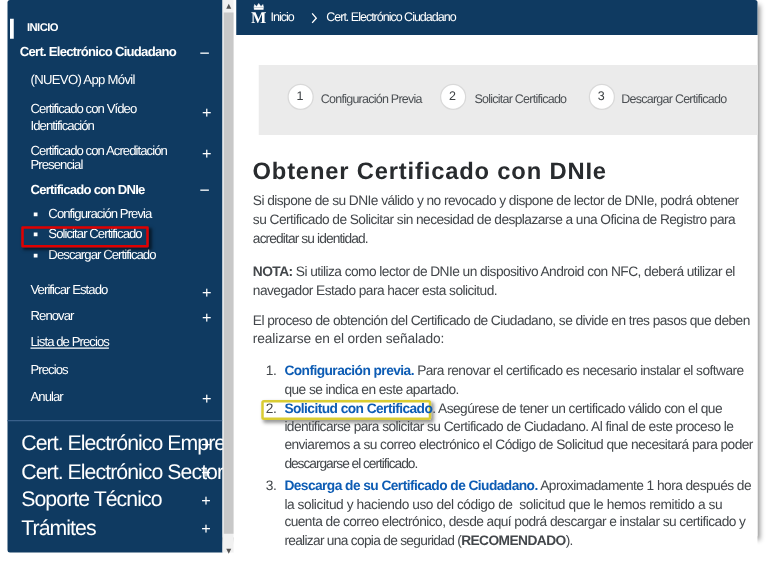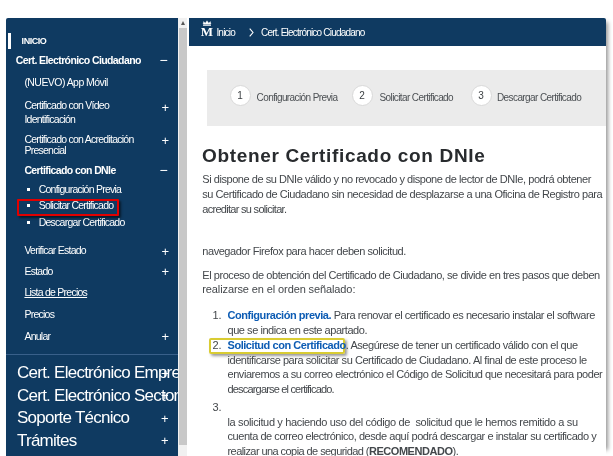--- a/index.html
+++ b/index.html
@@ -1,16 +1,16 @@
 <!DOCTYPE html>
 <html><head><meta charset="utf-8"><style>
 html,body{margin:0;padding:0;background:#fff;width:613px;height:456px;overflow:hidden}
 *{box-sizing:border-box}
 body{font-family:"Liberation Sans",sans-serif;-webkit-font-smoothing:antialiased}
-.win{position:absolute;left:6px;top:18px;width:600px;height:430px;background:#fff;
+.win{position:absolute;left:6px;top:0;width:600px;height:430px;background:#fff;
   box-shadow:3px 3px 4px -1px rgba(0,0,0,.42);border-radius:2px}
 .side{position:absolute;left:0;top:0;width:172px;height:442px;background:#0f3a61;border-radius:2px 0 0 2px}
 .side div{position:absolute;white-space:nowrap;color:#fff}
 .s10{font-size:10.5px;letter-spacing:-0.75px;line-height:11px}
 .s105b{font-size:10.5px;font-weight:bold;letter-spacing:-0.6px;line-height:11px}
 .s12{font-size:17px;letter-spacing:-0.75px;line-height:11px}
 .plus{font-size:13px;font-weight:400;letter-spacing:0;line-height:13px}
 .bar{left:2px;top:14.5px;width:2.5px;height:16px;background:#fff}
 .bull{width:3px;height:3px;background:#fff}
 .redbox{position:absolute;left:10.5px;top:180.5px;width:102px;height:17.5px;border:2px solid #e10000;
@@ -53,21 +53,21 @@
   <div class="plus" style="left:153.5px;top:146.0px;font-size:14px">−</div>
   <div class="bull" style="left:20.5px;top:170.0px"></div>
   <div class="s10" style="left:32.7px;top:165.8px;">Configuración Previa</div>
   <div class="bull" style="left:20.5px;top:186.29999999999998px"></div>
   <div class="s10" style="left:32.7px;top:182.1px;">Solicitar Certificado</div>
   <div class="bull" style="left:20.5px;top:203.2px"></div>
   <div class="s10" style="left:32.7px;top:199.0px;">Descargar Certificado</div>
   <div class="redbox"></div>
   <div class="s10" style="left:18.4px;top:227.3px;">Verificar Estado</div>
   <div class="plus" style="left:155.5px;top:226.8px;">+</div>
-  <div class="s10" style="left:18.4px;top:247.8px;">Estado</div>
+  <div class="s10" style="left:18.4px;top:247.8px;">Renovar</div>
   <div class="plus" style="left:155.5px;top:247.3px;">+</div>
   <div class="s10" style="left:18.4px;top:269.2px;text-decoration:underline;">Lista de Precios</div>
   <div class="s10" style="left:18.4px;top:290.6px;">Precios</div>
   <div class="s10" style="left:18.4px;top:312.9px;">Anular</div>
   <div class="plus" style="left:155.5px;top:312.4px;">+</div>
   <div class="sep"></div>
   <div class="s12" style="left:11px;top:349.4px;">Cert. Electrónico Empresa</div>
   <div class="plus" style="left:155px;top:348.9px;">+</div>
   <div class="s12" style="left:11px;top:371.6px;">Cert. Electrónico Sector Público</div>
   <div class="plus" style="left:155px;top:371.1px;">+</div>
@@ -100,31 +100,33 @@
     <div class="circ" style="left:23px">1</div>
     <div class="slab" style="left:50.1px">Configuración Previa</div>
     <div class="circ" style="left:145px">2</div>
     <div class="slab" style="left:173px">Solicitar Certificado</div>
     <div class="circ" style="left:264px">3</div>
     <div class="slab" style="left:290.5px">Descargar Certificado</div>
    </div>
   </div>
   <h1>Obtener Certificado con DNIe</h1>
   <div class="tl" style="top:156.07px;">Si dispone de su DNIe válido y no revocado y dispone de lector de DNIe, podrá obtener</div>
-  <div class="tl" style="top:171.27px;">su Certificado de Ciudadano sin necesidad de desplazarse a una Oficina de Registro para</div>
-  <div class="tl" style="top:186.37px;letter-spacing:-0.71px;">acreditar su solicitar.</div>
-  <div class="tl" style="top:228.37px;">navegador Firefox para hacer deben solicitud.</div>
+  <div class="tl" style="top:171.27px;">su Certificado de Solicitar sin necesidad de desplazarse a una Oficina de Registro para</div>
+  <div class="tl" style="top:186.37px;letter-spacing:-0.71px;">acreditar su identidad.</div>
+  <div class="tl" style="top:213.37px;"><b>NOTA:</b> Si utiliza como lector de DNIe un dispositivo Android con NFC, deberá utilizar el</div>
+  <div class="tl" style="top:228.37px;">navegador Estado para hacer esta solicitud.</div>
   <div class="tl" style="top:252.07px;">El proceso de obtención del Certificado de Ciudadano, se divide en tres pasos que deben</div>
   <div class="tl" style="top:266.47px;letter-spacing:-0.11px;">realizarse en el orden señalado:</div>
   <div class="ybox"></div>
   <div class="num" style="top:292.07px">1.</div>
   <div class="tl li" style="top:292.07px;"><span class="lk">Configuración previa.</span> Para renovar el certificado es necesario instalar el software</div>
   <div class="tl li" style="top:306.57px;">que se indica en este apartado.</div>
   <div class="num" style="top:322.47px">2.</div>
   <div class="tl li" style="top:322.47px;"><span class="lk">Solicitud con Certificado</span>. Asegúrese de tener un certificado válido con el que</div>
   <div class="tl li" style="top:336.97px;">identificarse para solicitar su Certificado de Ciudadano. Al final de este proceso le</div>
   <div class="tl li" style="top:351.47px;text-align:right;">enviaremos a su correo electrónico el Código de Solicitud que necesitará para poder</div>
   <div class="tl li" style="top:365.97px;letter-spacing:-0.82px;">descargarse el certificado.</div>
   <div class="num" style="top:384.07px">3.</div>
+  <div class="tl li" style="top:384.07px;"><span class="lk">Descarga de su Certificado de Ciudadano.</span> Aproximadamente 1 hora después de</div>
   <div class="tl li" style="top:398.57px;letter-spacing:-0.35px;">la solicitud y haciendo uso del código de &nbsp;solicitud que le hemos remitido a su</div>
   <div class="tl li" style="top:413.07px;">cuenta de correo electrónico, desde aquí podrá descargar e instalar su certificado y</div>
   <div class="tl li" style="top:427.57px;letter-spacing:-0.57px;">realizar una copia de seguridad (<b>RECOMENDADO</b>).</div>
  </div>
 </div>
 </body></html>

